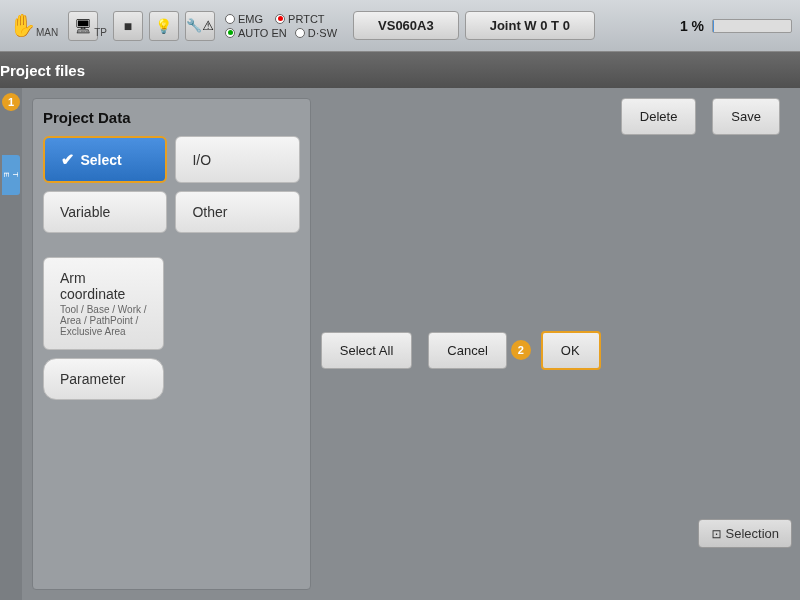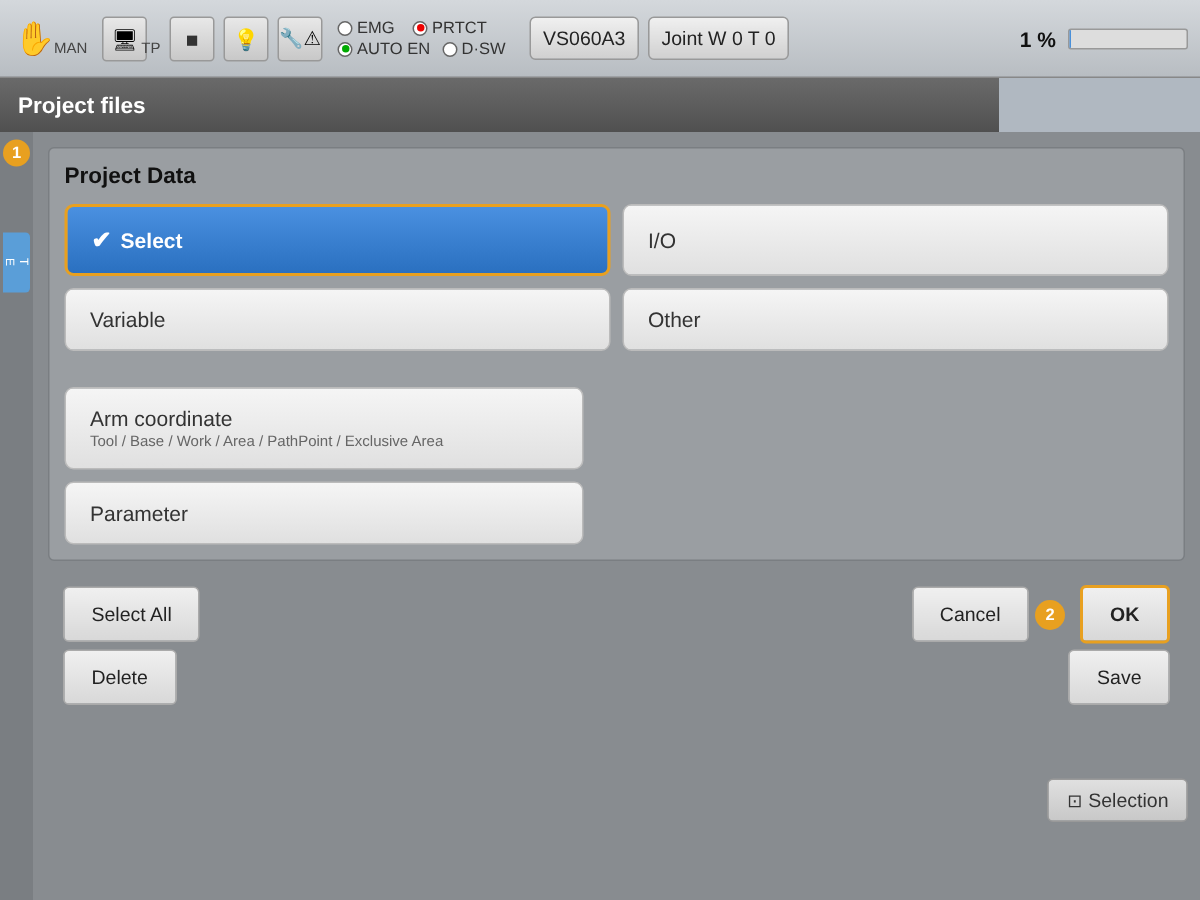--- a/index.html
+++ b/index.html
@@ -80,26 +80,26 @@
       height: 5px;
       border-radius: 50%;
       background: #e00;
     }
     .top-center-btns {
       display: flex;
       gap: 6px;
       margin-left: 10px;
     }
     .top-center-btn {
-      padding: 6px 8px;
+      padding: 6px 24px;
       background: linear-gradient(to bottom, #f0f0f0, #d0d0d0);
       border: 1px solid #999;
       border-radius: 4px;
       font-size: 13px;
-      font-weight: normal;
+      font-weight: bold;
       color: #222;
       cursor: pointer;
     }
     .top-right {
       margin-left: auto;
       display: flex;
       align-items: center;
       gap: 8px;
     }
     .percent-text {
@@ -116,26 +116,26 @@
     }
     .percent-fill {
       width: 1%;
       height: 100%;
       background: #4a90d9;
       border-radius: 2px;
     }
 
     
     .project-files-header {
-      width: 666px;
+      width: 800px;
       height: 36px;
       background: linear-gradient(to bottom, #6a6a6a, #505050);
       display: flex;
       align-items: center;
-      padding: 0 12px;
+      padding: 0 0;
       color: #fff;
       font-size: 15px;
       font-weight: bold;
     }
 
     
     .main-area {
       width: 800px;
       height: 512px;
       background: #888c90;
@@ -178,21 +178,21 @@
       display: flex;
       align-items: center;
       justify-content: center;
     }
 
     
     .dialog-content {
       flex: 1;
       padding: 10px;
       display: flex;
-      flex-direction: column;
+      flex-direction: row;
       gap: 0;
     }
 
     
     .project-data-box {
       background: #9a9ea2;
       border: 1px solid #7a7e82;
       border-radius: 4px;
       padding: 10px;
       margin-bottom: 0;
@@ -256,21 +256,21 @@
       border: 1px solid #aaa;
       border-radius: 4px;
       font-size: 13px;
       color: #222;
       cursor: pointer;
       white-space: nowrap;
     }
     .action-btn.ok-btn {
       background: linear-gradient(to bottom, #f0f0f0, #d8d8d8);
       border: 2px solid #e8a020;
-      font-weight: bold;
+      font-weight: normal;
       min-width: 60px;
       text-align: left;
     }
     .spacer { flex: 1; }
 
     
     .badge-circle {
       width: 20px;
       height: 20px;
       border-radius: 50%;
@@ -398,21 +398,21 @@
       </div>
 
       <div style="margin-top:8px;">
         <button class="data-btn arm-coord" style="width:47%;margin-top:24px;">
           <span>Arm coordinate</span>
           <span class="arm-subtitle">Tool / Base / Work / Area / PathPoint / Exclusive Area</span>
         </button>
       </div>
 
       <div style="margin-top:8px;">
-        <button class="data-btn" style="width:47%;">
+        <button class="data-btn" style="width:47%;border-radius:13px;">
           <span>Parameter</span>
         </button>
       </div>
     </div>
 
     <div class="action-row1" style="margin-top:8px;">
       <button class="action-btn">Select All</button>
       <div class="spacer"></div>
       <button class="action-btn">Cancel</button>
       <div class="badge-circle">2</div>

